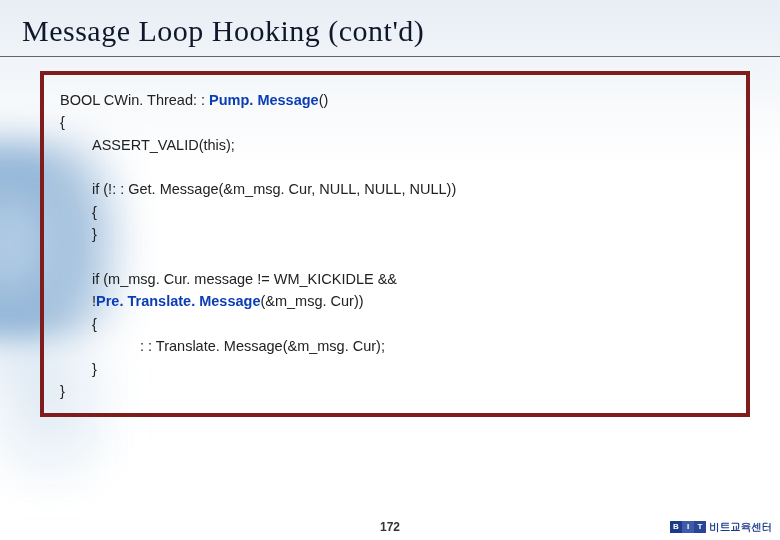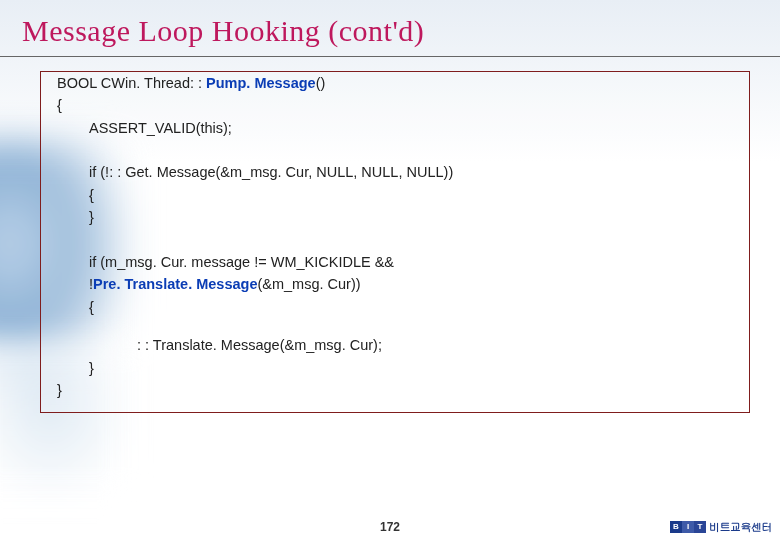--- a/index.html
+++ b/index.html
@@ -31,46 +31,46 @@
     background: radial-gradient(ellipse at 50% 40%, #d8e6f2 0%, #ffffff 75%);
     filter: blur(14px);
     opacity: 0.8;
     z-index: 0;
   }
   .title {
     position: relative;
     z-index: 2;
     font-size: 30px;
     font-weight: 400;
-    color: #be185d;
+    color: #0f172a;
     padding: 14px 0 8px 22px;
     letter-spacing: 0.5px;
   }
   .title-line {
     position: relative;
     z-index: 2;
     height: 1px;
     background: #666;
     margin: 0 0 0 0;
   }
   .code-box {
     position: relative;
     z-index: 2;
     margin: 14px 30px 0 40px;
-    border: 1px solid #7f1d1d;
+    border: 4px solid #7f1d1d;
     background: rgba(255,255,255,0.15);
-    padding: 0 16px 10px 16px;
+    padding: 14px 16px 10px 16px;
     font-family: Arial, Helvetica, sans-serif;
     font-size: 14.5px;
     line-height: 1.55;
     color: #222;
   }
   .code-line { white-space: pre; }
   .indent1 { padding-left: 32px; }
-  .indent2 { padding-left: 80px; margin-top: 16px; }
+  .indent2 { padding-left: 80px; }
   .blank-line { height: 22px; }
   .hl { color: #0b3db5; font-weight: 700; }
   .page-num {
     position: absolute;
     bottom: 6px;
     left: 50%;
     transform: translateX(-50%);
     font-family: Arial, sans-serif;
     font-size: 12px;
     color: #333;

